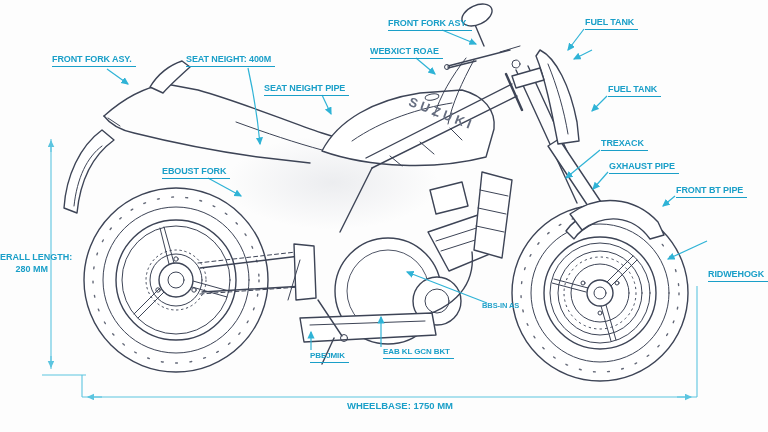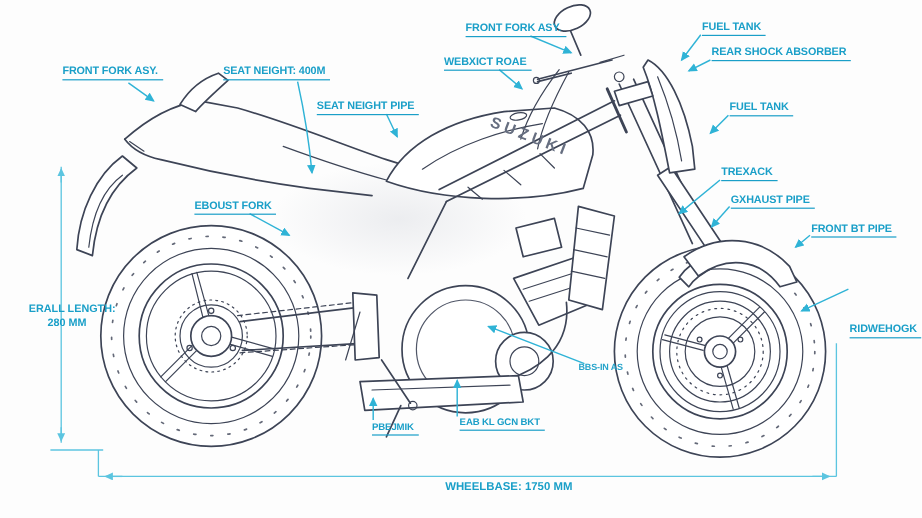--- a/index.html
+++ b/index.html
@@ -29,21 +29,21 @@
     position:absolute;white-space:nowrap;
     font-weight:700;font-size:9px;line-height:1.1;
     letter-spacing:-0.1px;color:var(--label_text);
     border-bottom:1.4px solid var(--label_text);
     padding:0 4px 1px 0;
   }
   .co.sm{font-size:8px;}
   .co.nou{border-bottom:none;font-size:7.5px;opacity:.95;}
   .dim-t{
     position:absolute;font-weight:700;font-size:9.5px;line-height:12px;
-    color:var(--label_text);white-space:nowrap;padding-left:24px;
+    color:var(--label_text);white-space:nowrap;
   }
   .ol-block{left:0;top:251px;width:48px;text-align:right;font-size:9px;}
   .wb-block{left:330px;top:400px;width:140px;text-align:center;}
   .brand-logo{
     position:absolute;left:412px;top:94px;
     font-weight:700;font-size:13px;letter-spacing:3.5px;
     color:var(--brand);
     transform:rotate(21deg);transform-origin:left top;
   }
   .watermark{
@@ -212,21 +212,20 @@
       <line class="dm" x1="697" y1="397" x2="697" y2="286"></line>
     </g>
   </svg>
 
   <div class="co" style="left:52px;top:55px;">FRONT FORK ASY.</div>
   <div class="co" style="left:186px;top:55px;">SEAT NEIGHT: 400M</div>
   <div class="co" style="left:264px;top:84px;">SEAT NEIGHT PIPE</div>
   <div class="co" style="left:370px;top:47px;">WEBXICT ROAE</div>
   <div class="co" style="left:388px;top:19px;">FRONT FORK ASY.</div>
   <div class="co" style="left:585px;top:18px;">FUEL TANK</div>
-  <div class="co" style="left:593px;top:39px;">REAR SHOCK ABSORBER</div>
   <div class="co" style="left:608px;top:85px;">FUEL TANK</div>
   <div class="co" style="left:601px;top:139px;">TREXACK</div>
   <div class="co" style="left:609px;top:162px;">GXHAUST PIPE</div>
   <div class="co" style="left:676px;top:186px;text-align:right;">FRONT BT PIPE</div>
   <div class="co" style="left:708px;top:231px;margin-top:39px;">RIDWEHOGK</div>
   <div class="co" style="left:162px;top:167px;">EBOUST FORK</div>
   <div class="co nou" style="left:482px;top:302px;">BBS-IN AS</div>
   <div class="co sm" style="left:310px;top:352px;text-align:right;">PBEJMIK</div>
   <div class="co sm" style="left:383px;top:348px;">EAB KL GCN BKT</div>
 

